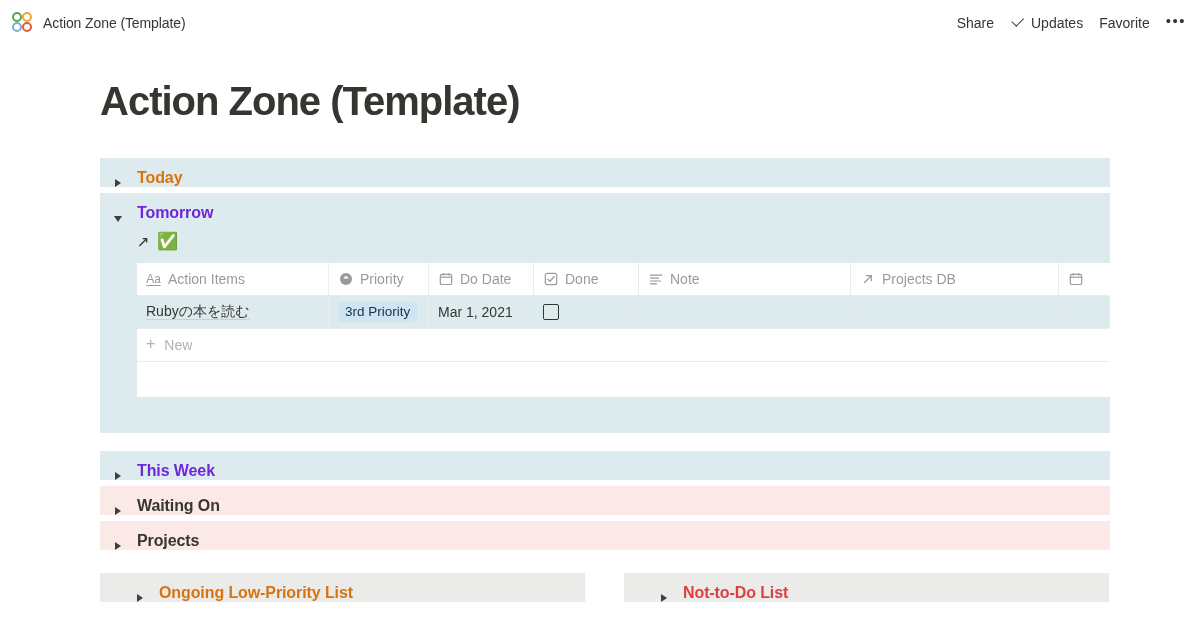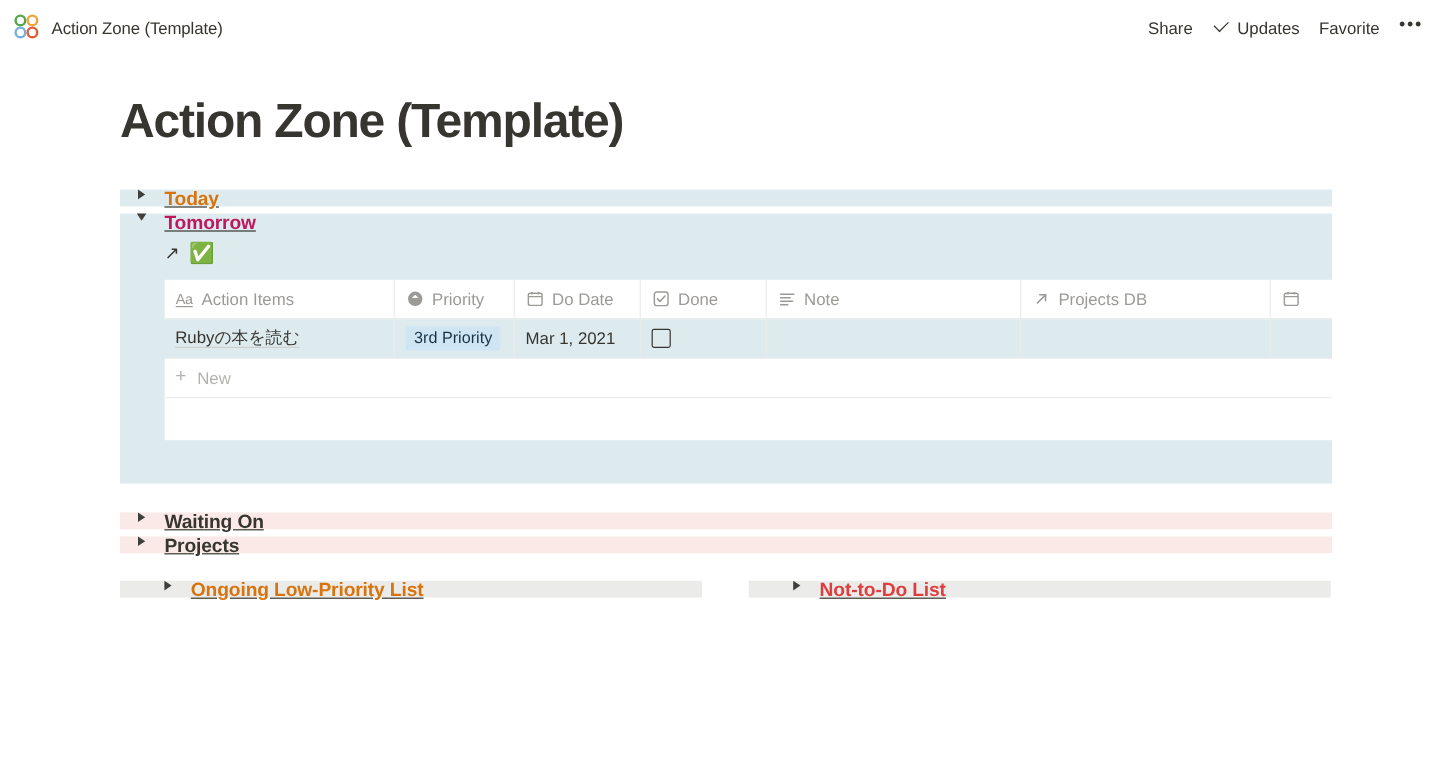--- a/index.html
+++ b/index.html
@@ -113,25 +113,24 @@
 
   .blocks { margin-top: 34px; }
 
   
   .toggle-block {
     position: relative;
     width: 1010px;
   }
   .toggle-head {
     display: flex;
-    align-items: flex-start;
-    height: 14px;
+    align-items: flex-end;
+    height: 29px;
     padding-left: 10px;
     cursor: pointer;
-    text-decoration: underline;
   }
   .tri {
     width: 16px;
     flex: 0 0 auto;
     display: flex;
     align-items: center;
     justify-content: center;
     margin-right: 11px;
   }
   .tri::before {
@@ -154,21 +153,21 @@
     letter-spacing: -0.1px;
     white-space: nowrap;
   }
 
   
   .bg-blue  { background: #ddeaee; }
   .bg-pink  { background: #fbe9e7; }
   .bg-gray  { background: #ebebea; }
 
   .c-orange { color: #d9730d; }
-  .c-gold   { color: #be185d; }
+  .c-gold   { color: #6d28d9; }
   .c-dark   { color: #37352f; }
   .c-red    { color: #e03e3e; }
 
   
   .tomorrow-block { padding-bottom: 0; }
   .tomorrow-inner { padding-left: 37px; padding-right: 0; }
 
   .db-title-row {
     display: flex;
     align-items: center;
@@ -467,20 +466,26 @@
 
           </div>
         </div>
 
         <div class="tomorrow-tailspace"></div>
       </div>
     </div>
 
     <div class="gap-18"></div>
 
+    <div class="toggle-block bg-blue">
+      <div class="toggle-head">
+        <span class="tri"></span>
+        <span class="toggle-label c-gold">This Week</span>
+      </div>
+    </div>
 
     <div class="gap-6"></div>
 
     <div class="toggle-block bg-pink">
       <div class="toggle-head">
         <span class="tri"></span>
         <span class="toggle-label c-dark">Waiting On</span>
       </div>
     </div>
 

